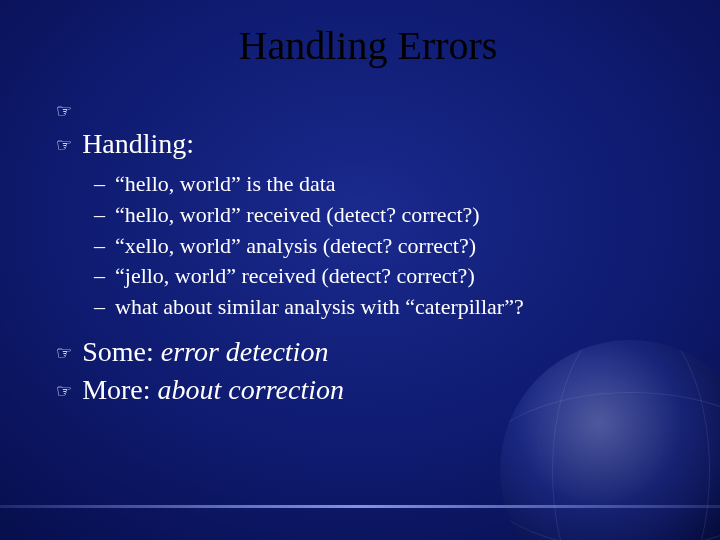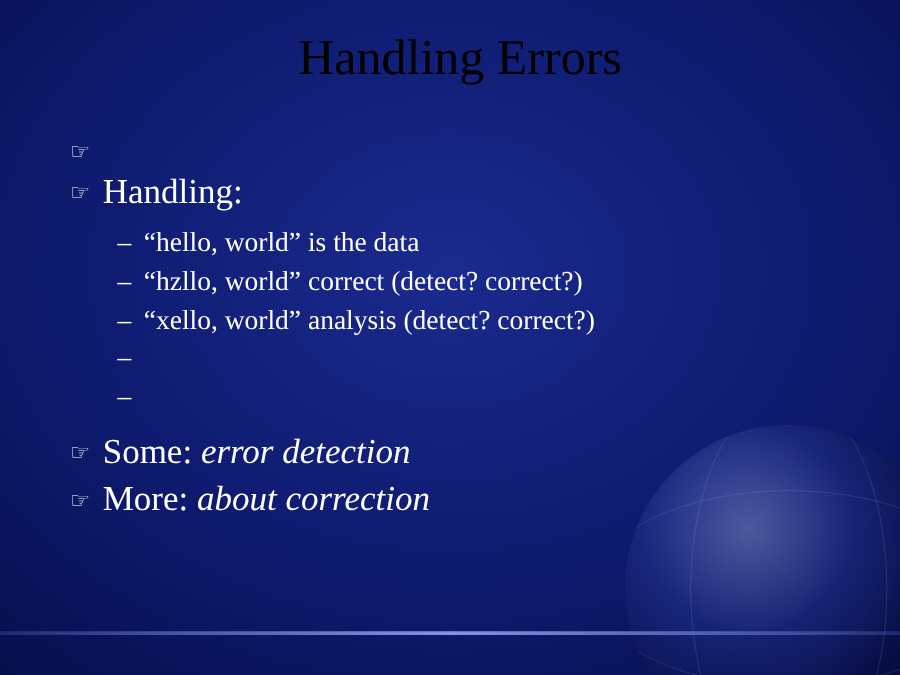--- a/index.html
+++ b/index.html
@@ -40,21 +40,21 @@
   .slide {
     position: relative;
     padding: 22px 40px 30px 56px;
     width: 720px;
     height: 540px;
   }
   .title {
     color: #000;
     font-size: 40px;
     text-align: center;
-    margin-bottom: 42px;
+    margin-bottom: 32px;
     font-weight: 400;
   }
   .lvl1 {
     font-size: 28px;
     line-height: 1.35;
     display: flex;
     align-items: baseline;
   }
   .lvl1 .bullet-icon {
     font-family: Arial, sans-serif;
@@ -96,31 +96,33 @@
     <span>Handling:</span>
   </div>
 
   <div class="lvl2-group">
     <div class="lvl2">
       <span class="dash">–</span>
       <span>“hello, world” is the data</span>
     </div>
     <div class="lvl2">
       <span class="dash">–</span>
-      <span>“hzllo, world” correct (detect? correct?)</span>
+      <span>“hello, world” received (detect? correct?)</span>
     </div>
     <div class="lvl2">
       <span class="dash">–</span>
       <span>“xello, world” analysis (detect? correct?)</span>
     </div>
     <div class="lvl2">
       <span class="dash">–</span>
+      <span>“jello, world” received (detect? correct?)</span>
     </div>
     <div class="lvl2">
       <span class="dash">–</span>
+      <span>what about similar analysis with “caterpillar”?</span>
     </div>
   </div>
 
   <div class="lvl1">
     <span class="bullet-icon">☞</span>
     <span>
       <span>Some: </span><span class="italic">error detection</span>
     </span>
   </div>
 

